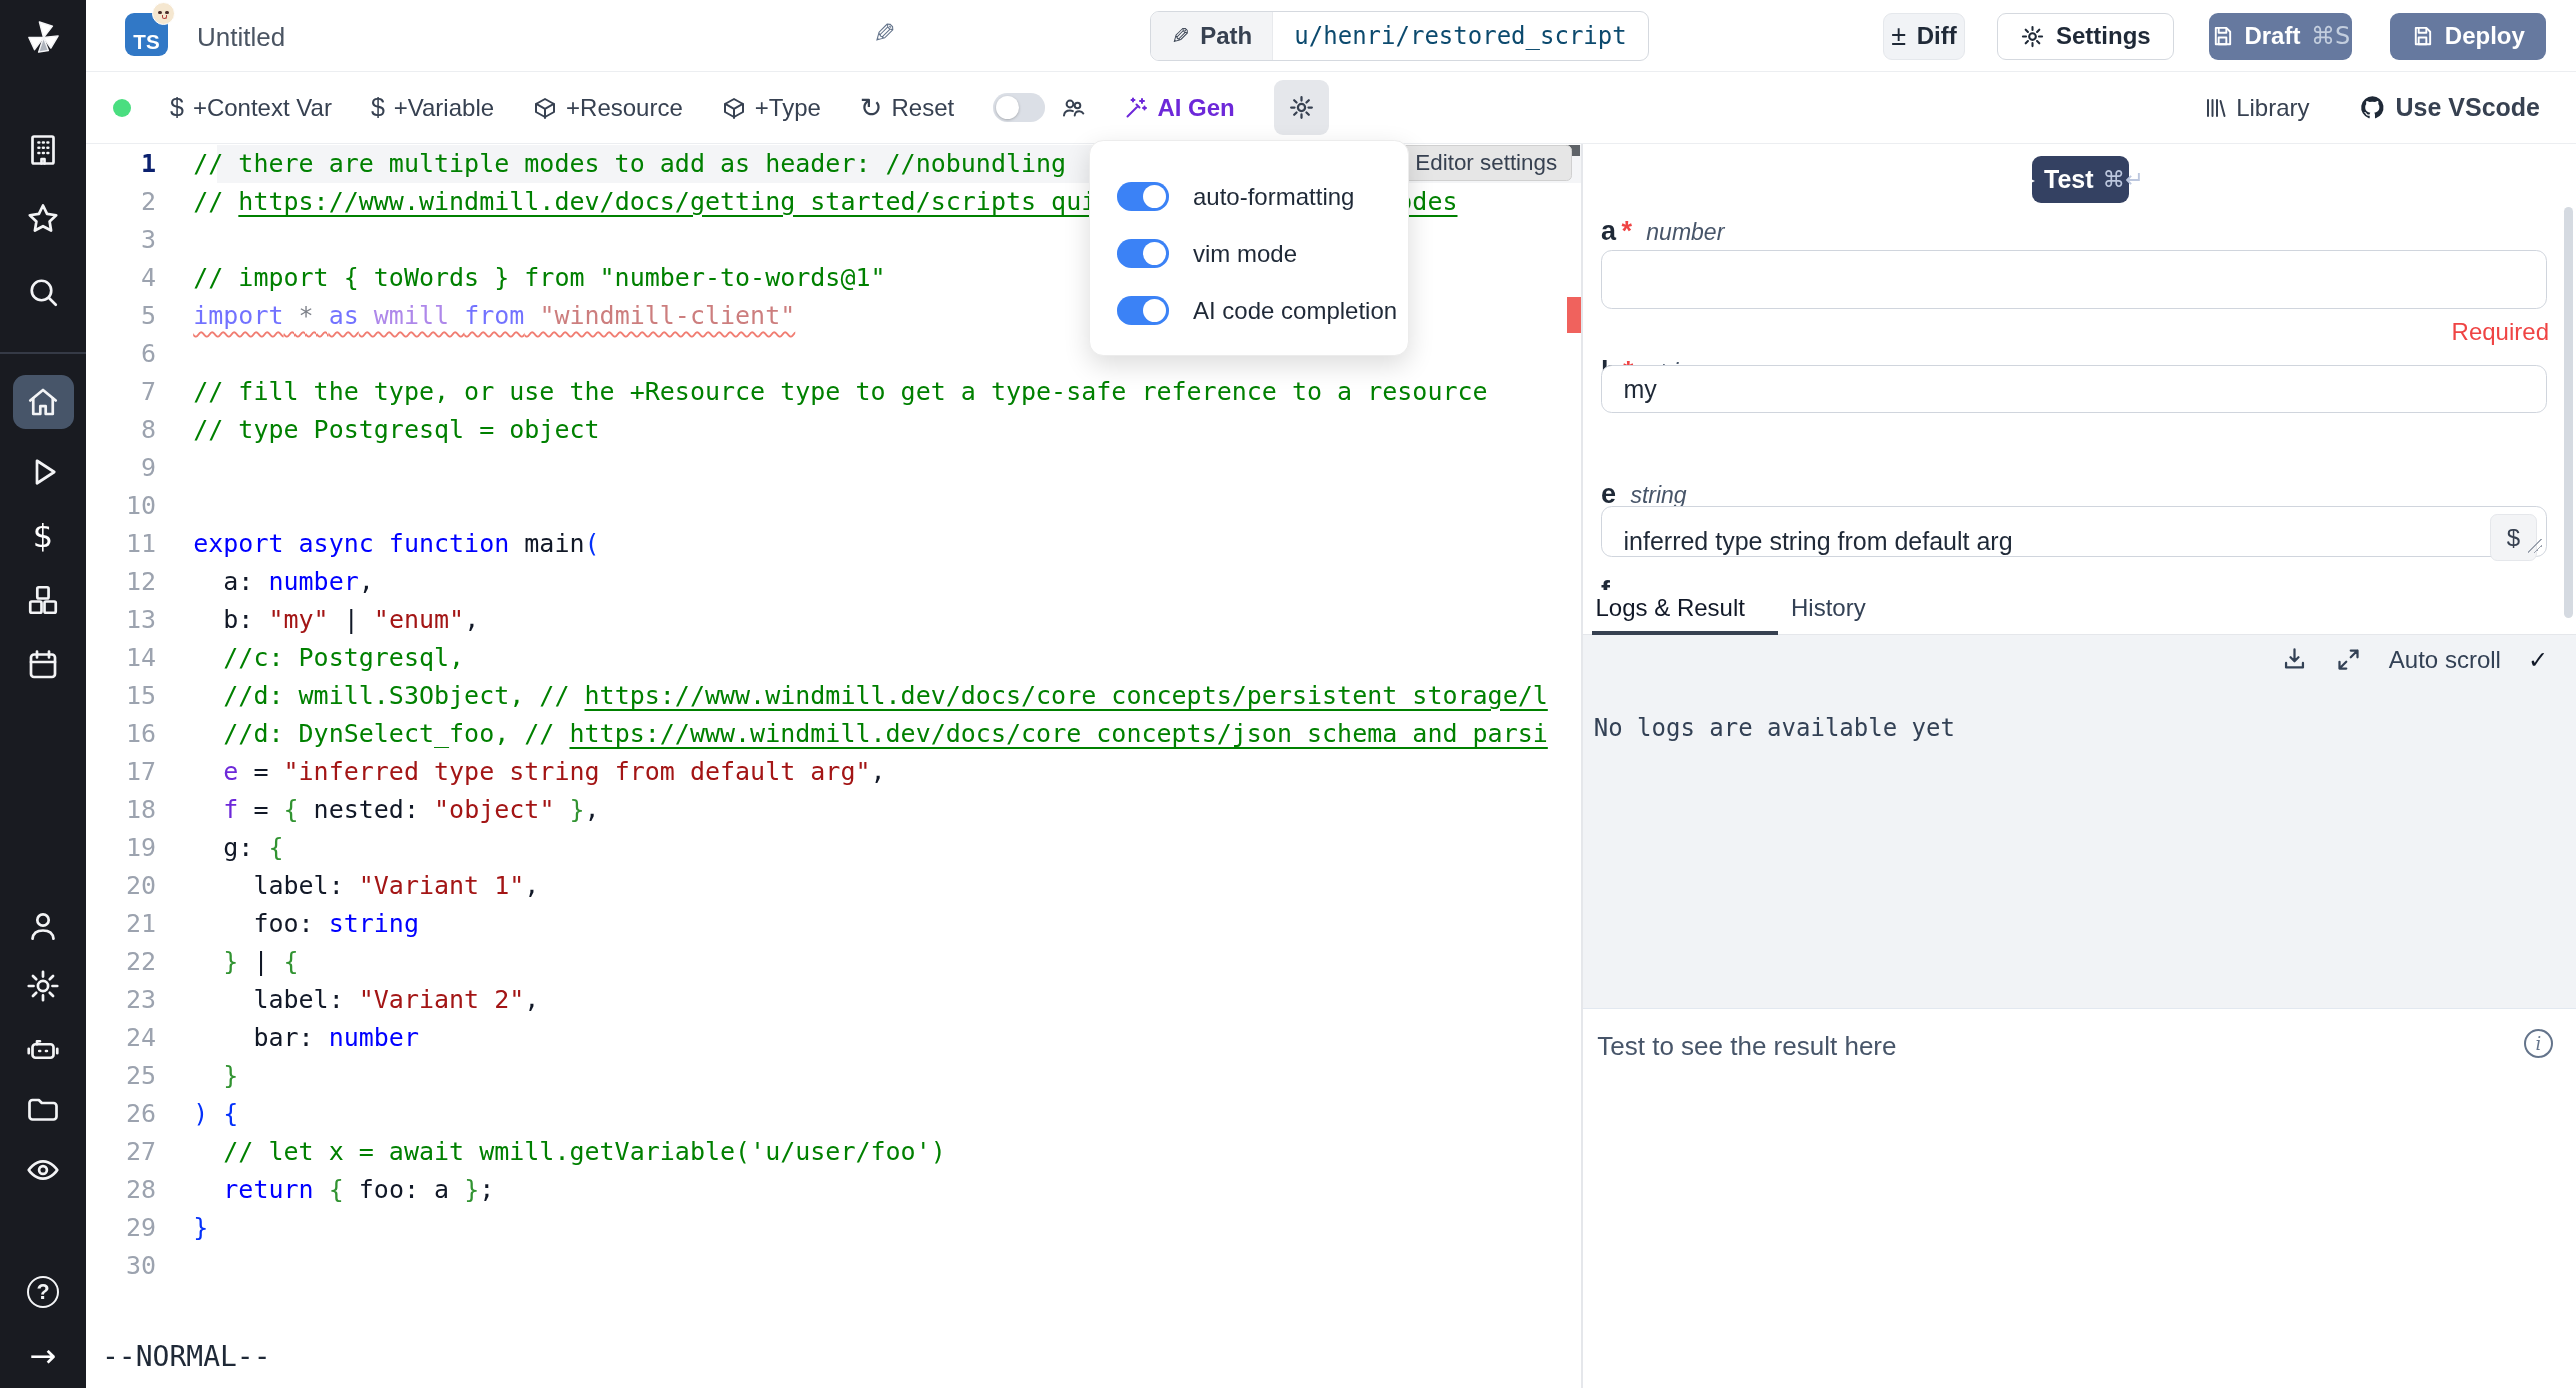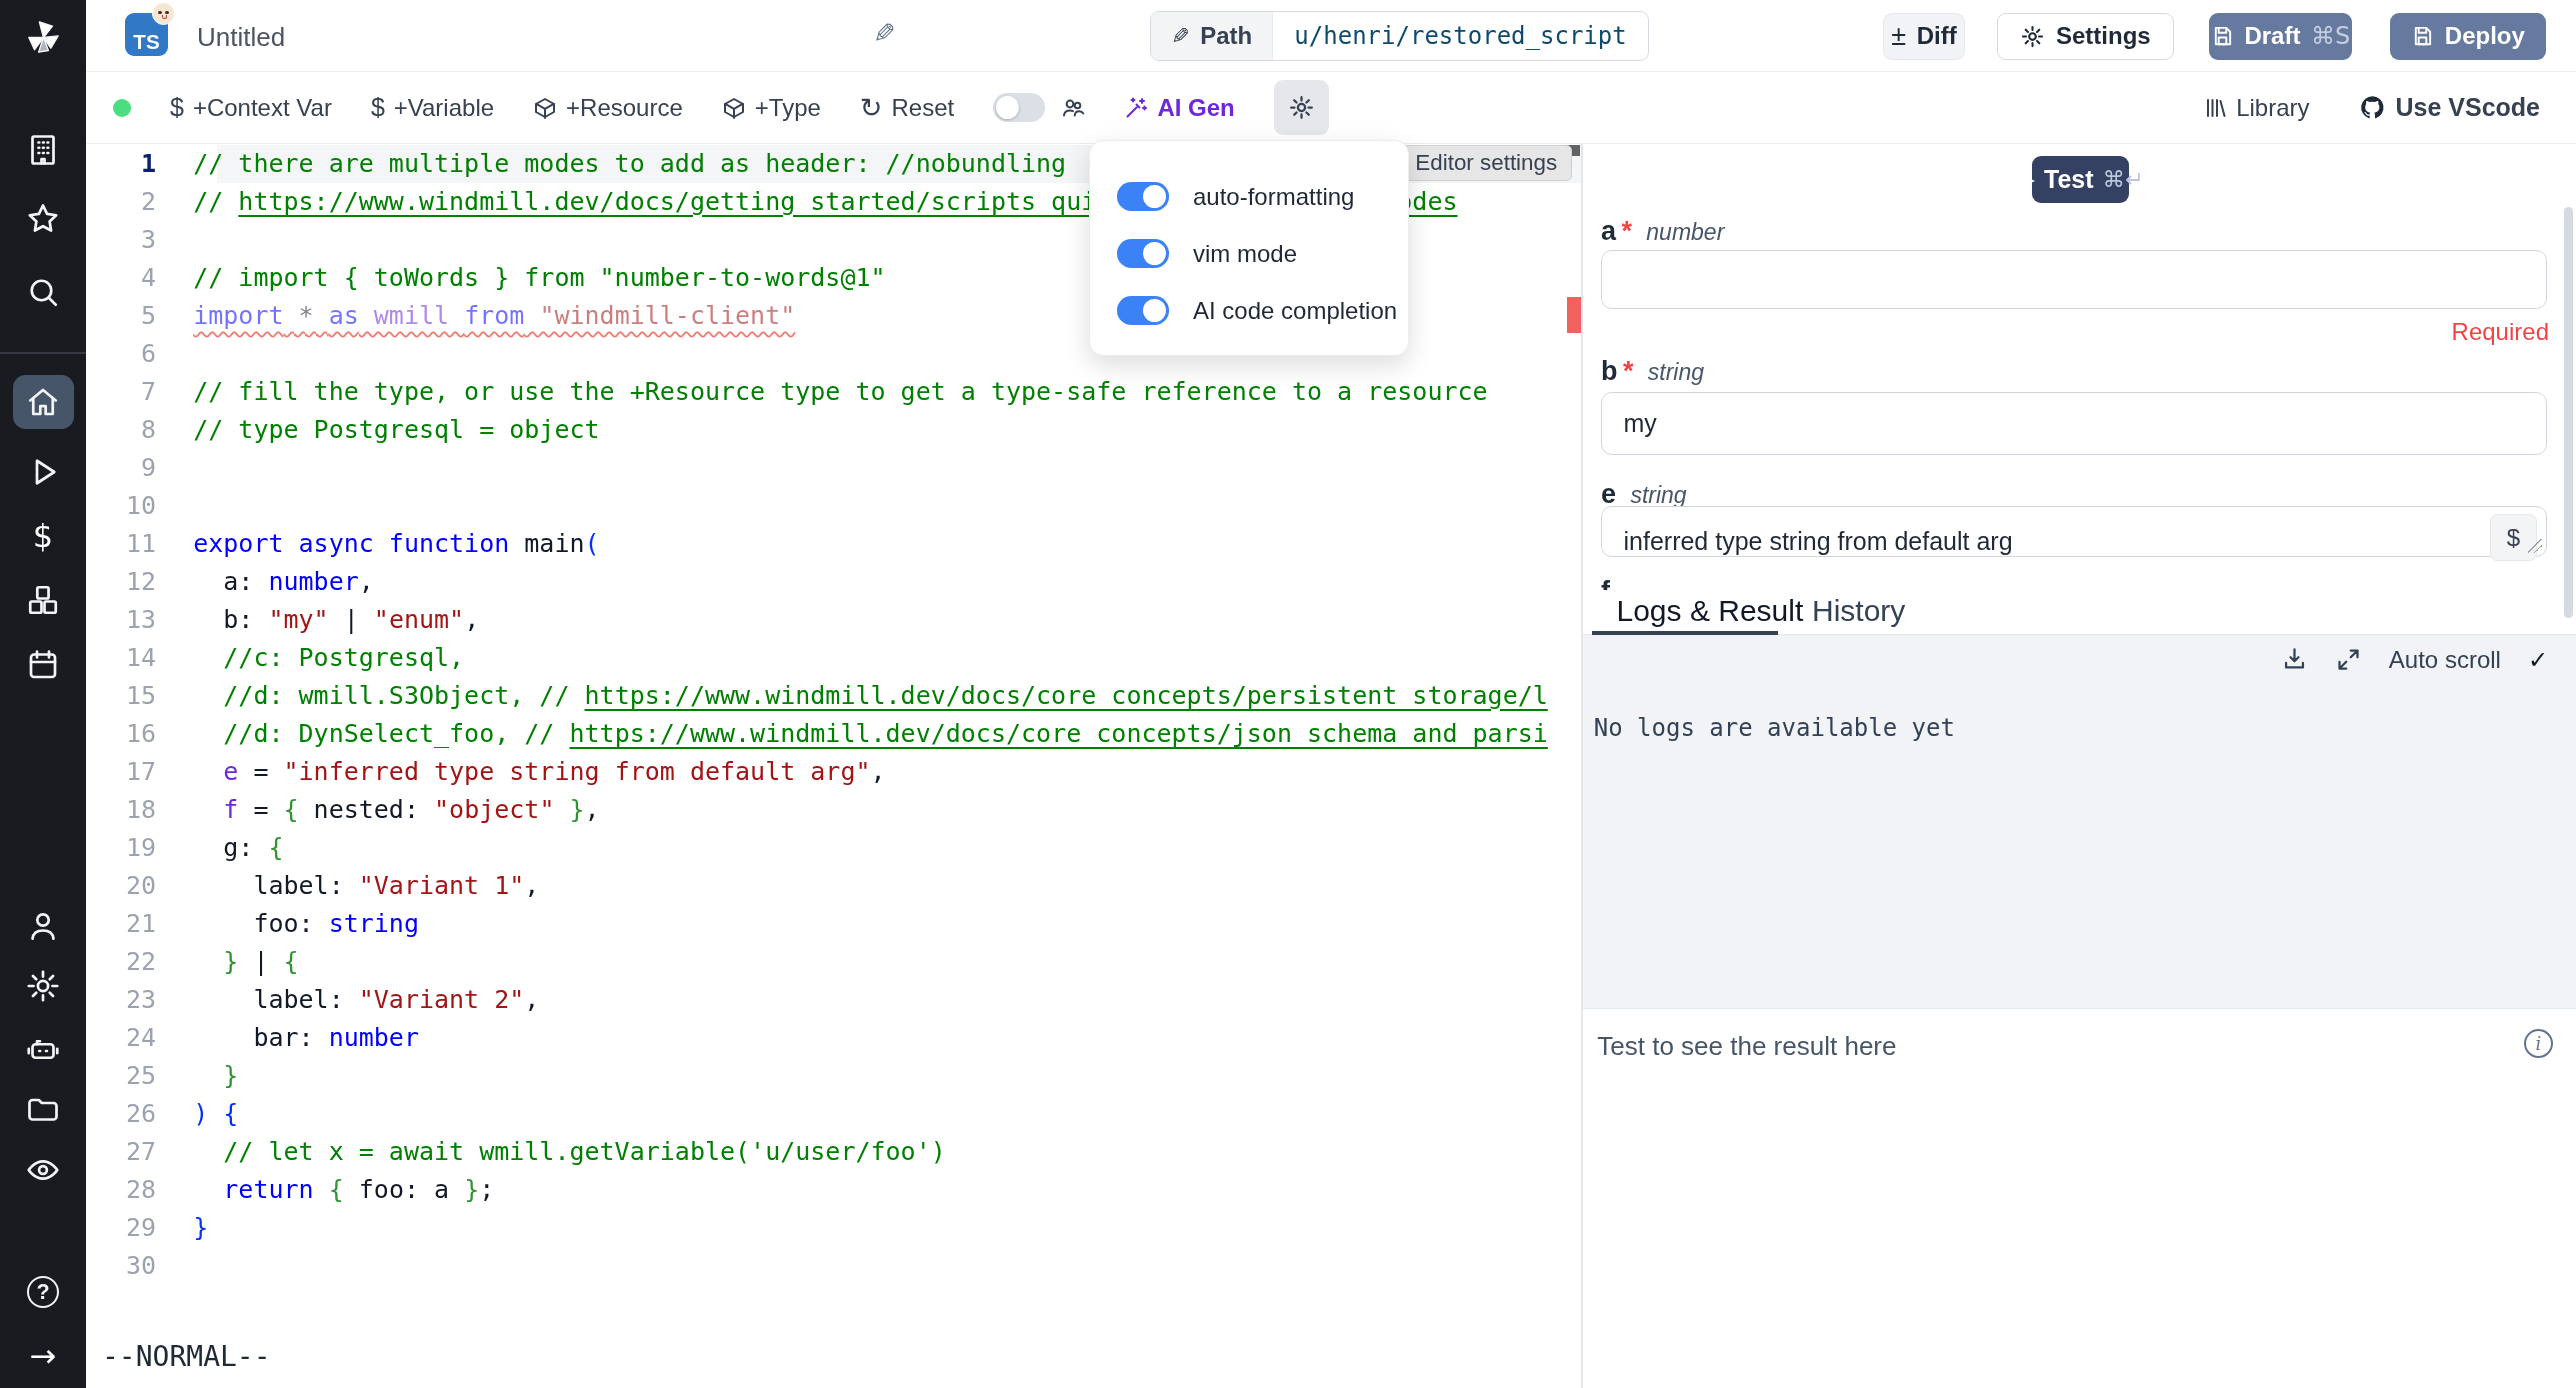--- a/index.html
+++ b/index.html
@@ -84,21 +84,21 @@
   .fname { font-size:27px; font-weight:700; color:#1f2937; }
   .fstar { font-size:27px; font-weight:700; color:#ef4444; }
   .ftype { font-size:23px; font-style:italic; color:#475569; margin-left:9px; }
   .finput { position:absolute; left:18px; width:946px; border:1.8px solid #d0d5dd; border-radius:10.7px; background:#fff; font-size:25px; color:#1f2937; display:flex; align-items:center; padding:0 21.5px; }
   .required { position:absolute; right:27px; font-size:24px; color:#ef4444; }
   .dollar-btn { position:absolute; right:9px; top:7.2px; width:47px; height:47px; background:#f3f4f6; border:1.8px solid #e5e7eb; border-radius:7.2px; display:grid; place-items:center; font-size:24px; color:#374151; }
   .resize-handle { position:absolute; right:3.6px; bottom:2.7px; width:14.3px; height:14.3px;
      background:linear-gradient(135deg, transparent 45%, #9ca3af 45%, #9ca3af 52%, transparent 52%, transparent 68%, #9ca3af 68%, #9ca3af 75%, transparent 75%); }
   .f-sliver { position:absolute; left:18px; top:433px; height:14.3px; overflow:hidden; font-size:27px; font-weight:700; color:#1f2937; }
   .tabs { position:absolute; left:0; top:449px; width:993px; height:43px; border-bottom:1.8px solid #e5e7eb; }
-  .tab { position:absolute; top:1.8px; font-size:30px; font-weight:500; color:#334155;margin-left:21px; }
+  .tab { position:absolute; top:1.8px; font-size:24px; font-weight:500; color:#334155; }
   .tab.active { color:#111827; }
   .tab-underline { position:absolute; left:9px; bottom:-1.8px; width:186px; height:4.5px; background:#374151; }
   .logs { position:absolute; left:0; top:492px; width:993px; height:374px; background:#f1f3f6; border-bottom:1.8px solid #e2e8f0; }
   .logs-controls { position:absolute; right:28px; top:10.7px; display:flex; align-items:center; gap:27px; color:#334155; font-size:24px; }
   .logs-controls svg { width:27px; height:27px; stroke:#334155; fill:none; stroke-width:2; stroke-linecap:round; stroke-linejoin:round; }
   .check { font-size:24px; font-weight:700; color:#111827; font-family:"DejaVu Sans",sans-serif; }
   .no-logs { position:absolute; left:10.7px; top:79px; font-family:"DejaVu Sans Mono",monospace; font-size:24px; color:#334155; }
   .result-area { position:absolute; left:0; top:866px; width:993px; height:379px; background:#fff; }
   .result-text { position:absolute; left:14.3px; top:21.5px; font-size:26px; color:#475569; }
   .info-circle { position:absolute; right:23px; top:19.7px; width:29px; height:29px; border:2.2px solid #64748b; border-radius:50%; display:grid; place-items:center; font-size:18px; font-style:italic; font-family:"DejaVu Serif",serif; color:#64748b; }
@@ -378,21 +378,21 @@
     <div class="finput" style="top:107px; height:59px;">
         <span></span>
       </div>
     <div class="required" style="top:175px;">Required</div>
 
     <div class="field-label" style="top:213px;">
       <span class="fname">b</span>
         <span class="fstar">*</span>
       <span class="ftype">string</span>
     </div>
-    <div class="finput" style="top:249px; height:63px;">
+    <div class="finput" style="top:222px; height:48px;">
         <span>my</span>
       </div>
 
     <div class="field-label" style="top:336px;">
       <span class="fname">e</span>
       <span class="ftype">string</span>
     </div>
     <div class="finput" style="top:363px; height:51px;align-items:flex-end;">
       <span>inferred type string from default arg</span>
       <span class="dollar-btn">$</span>

